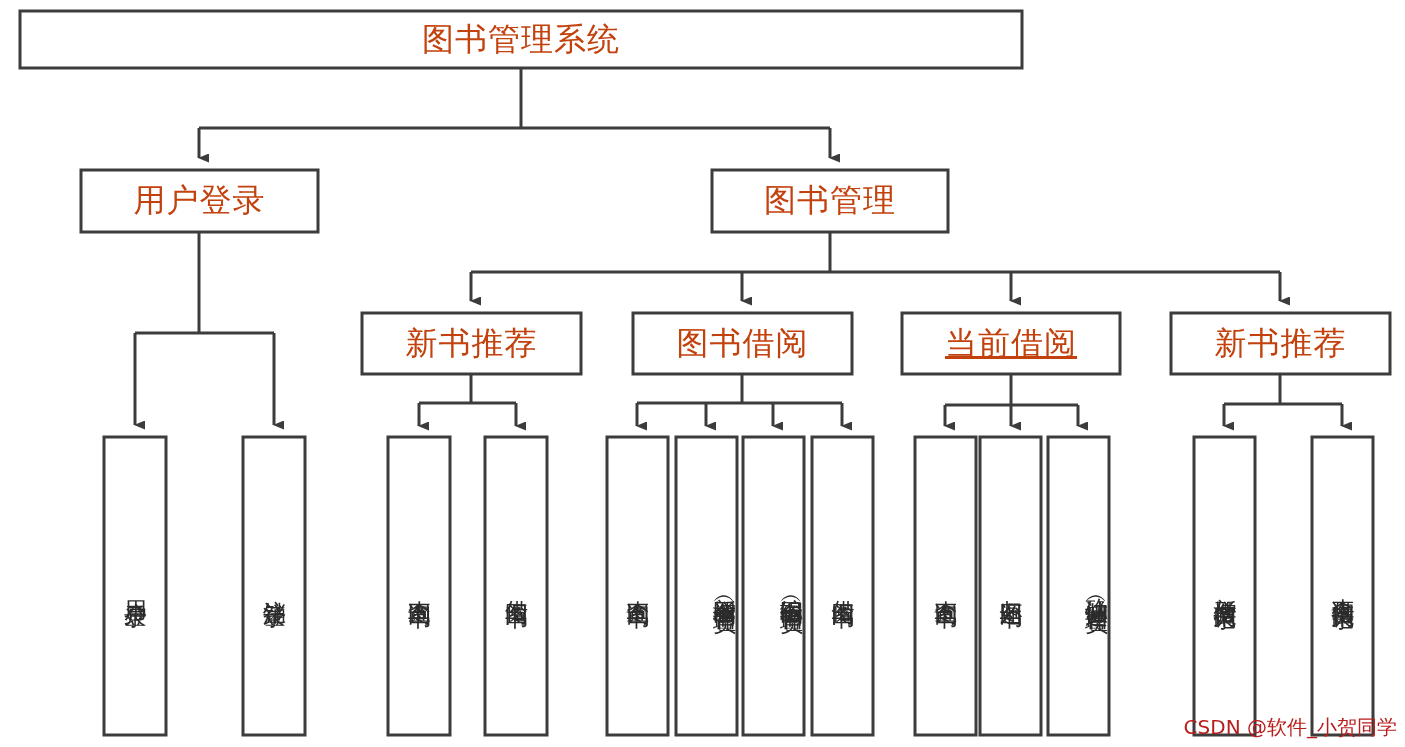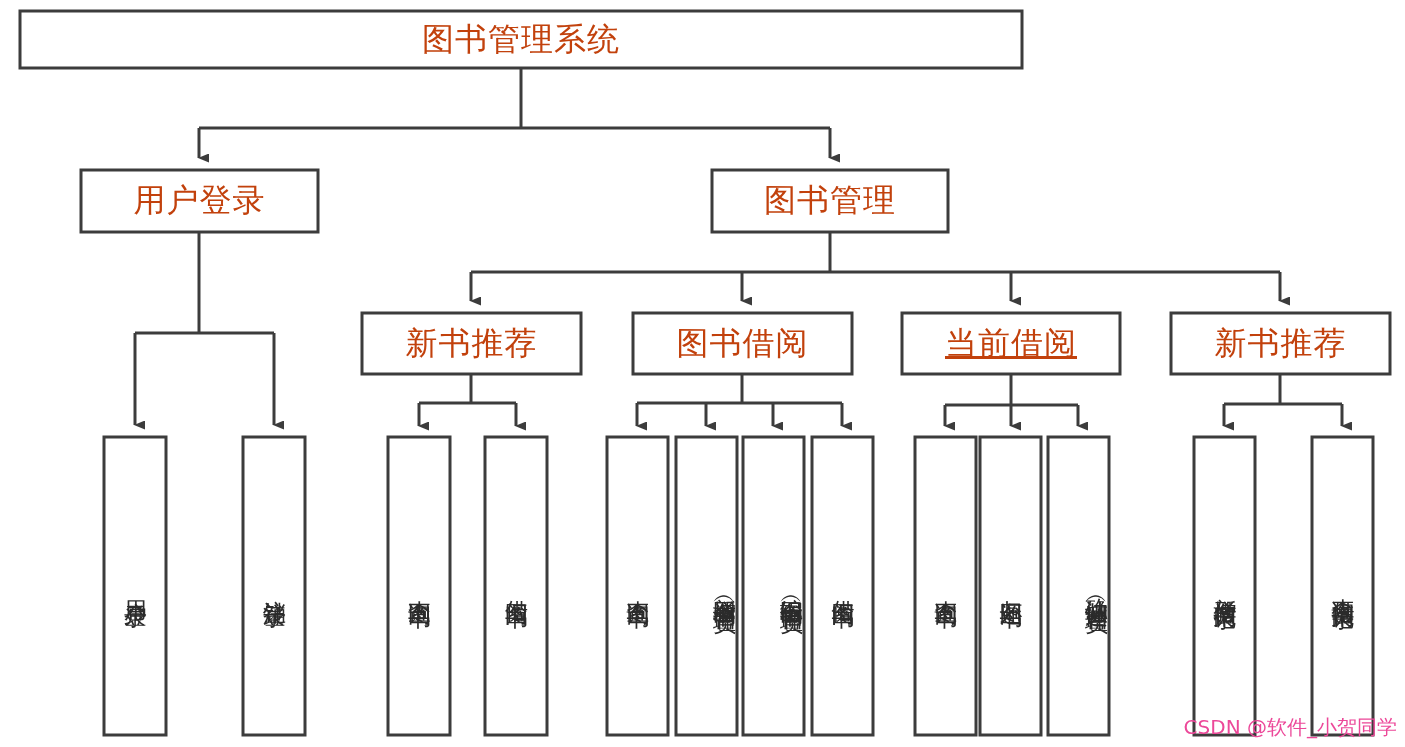--- a/index.html
+++ b/index.html
@@ -21,21 +21,21 @@
   }
   .hlabel-wrap{
     position:absolute;display:flex;align-items:center;justify-content:center;
     font-family:"DejaVu Sans","Liberation Sans",sans-serif;
     font-size:32px;color:#c2410c;letter-spacing:1px;white-space:nowrap;
     pointer-events:none;
   }
   #watermark{
     position:absolute;right:8px;bottom:6px;
     font-family:"DejaVu Sans","Liberation Sans",sans-serif;
-    font-size:20px;color:#ec4899;white-space:nowrap;
+    font-size:20px;color:#b91c1c;white-space:nowrap;
     pointer-events:none;user-select:none;
   }
 </style>
 </head>
 <body>
 
 <div id="diagram-root">
 
   <svg id="tree-svg" viewBox="0 0 1405 747">
     <defs>

